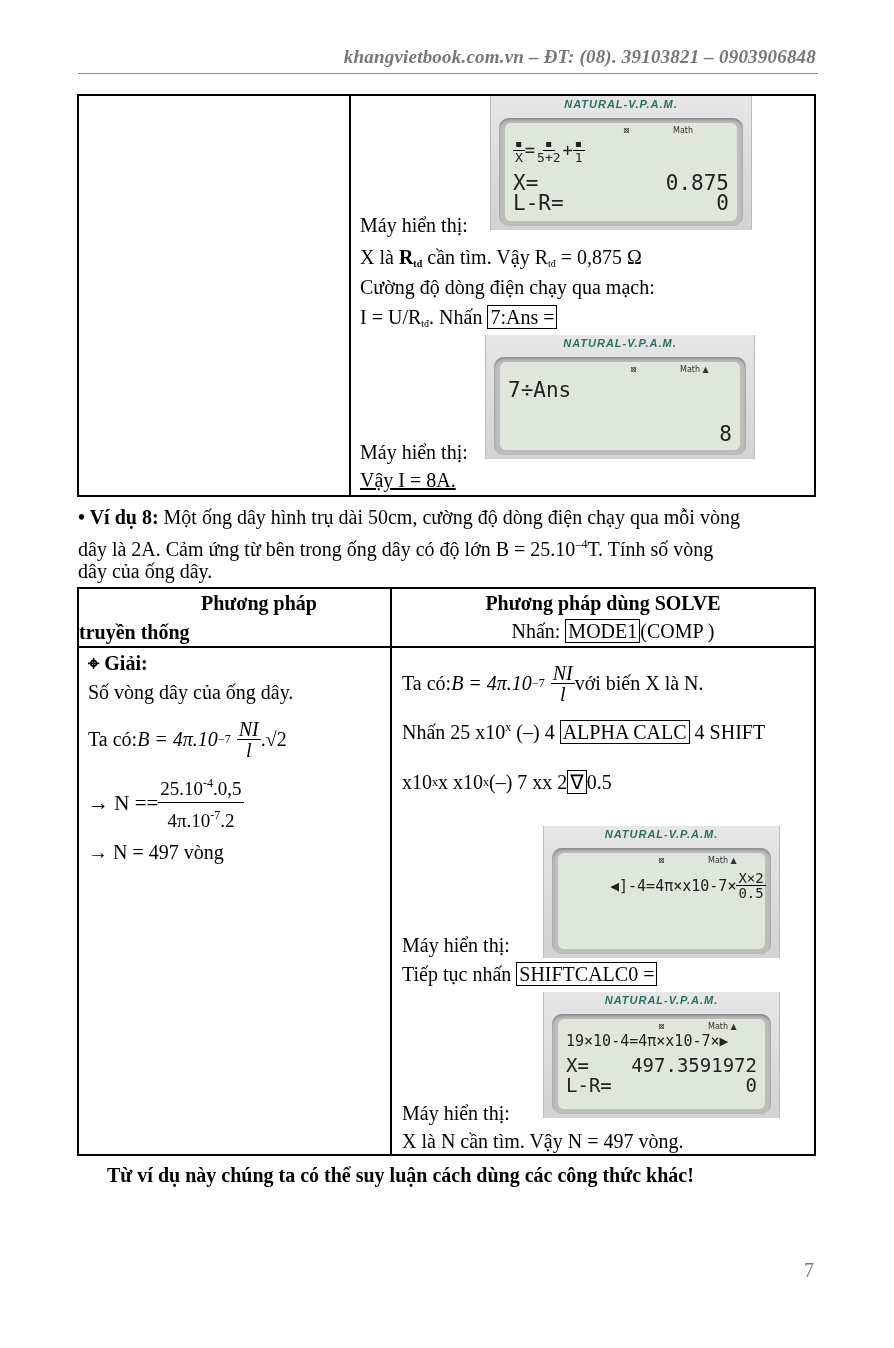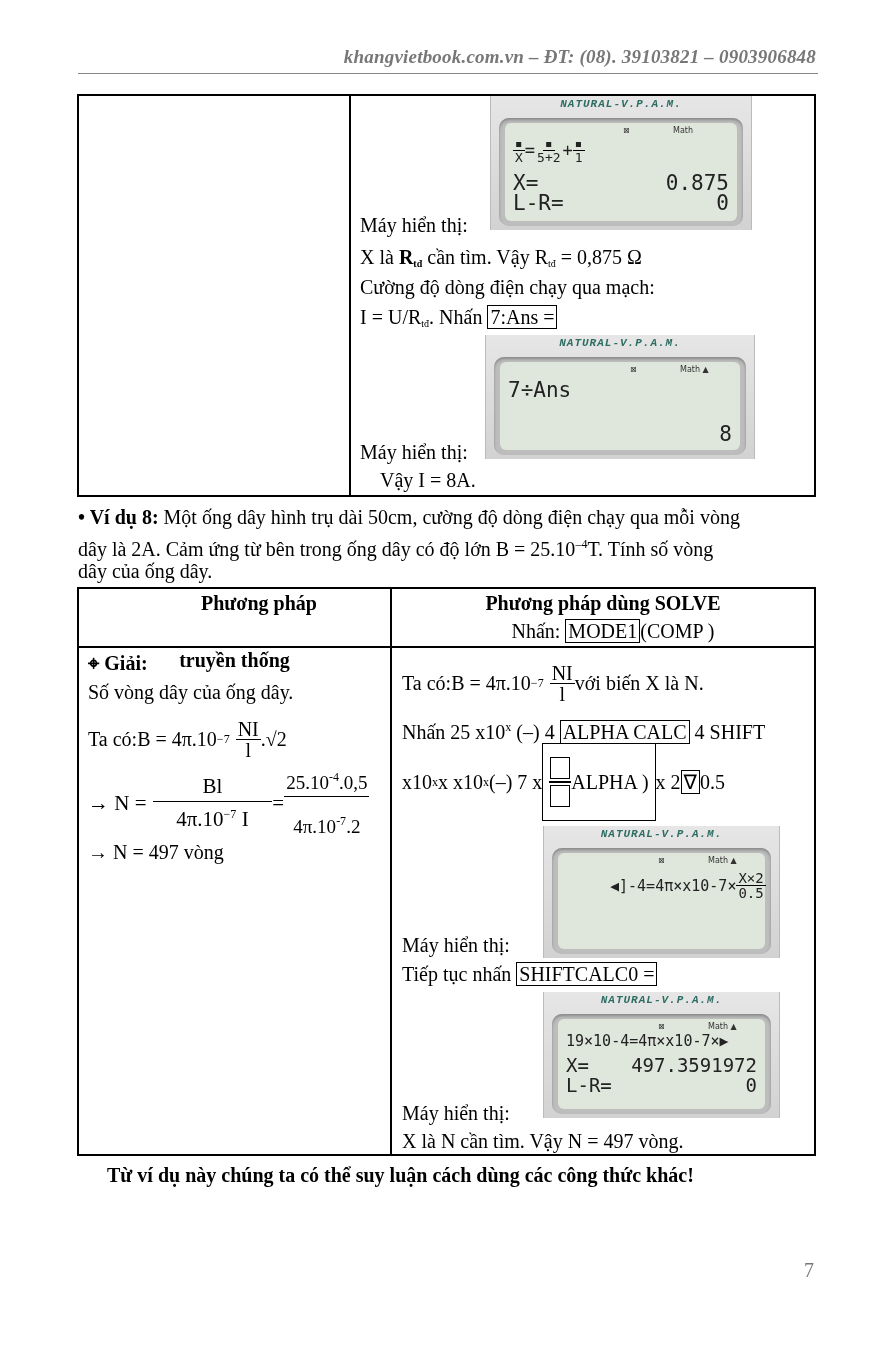--- a/index.html
+++ b/index.html
@@ -13,25 +13,25 @@
   }
   .header-rule { position: absolute; left: 78px; top: 73px; width: 740px; height: 1px; background: #888; }
   .line { position: absolute; height: 2px; background: #000; }
   .vline { position: absolute; width: 2px; background: #000; }
 
   .txt { position: absolute; font-size: 20px; line-height: 24px; white-space: nowrap; }
   .boxed { border: 1.5px solid #000; padding: 0 2px; display: inline-block; line-height: 22px; }
   .sub { font-size: 10px; vertical-align: -3px; }
   .sup { font-size: 12px; vertical-align: 8px; }
   .bold { font-weight: bold; }
-  .ital { }
+  .ital { font-style: italic; }
 
   
   .calc { position: absolute; background: linear-gradient(#e6e6e6,#d2d2d2); border-left: 1px solid #bbb; border-right: 1px solid #bbb; }
-  .calc-brand { position: absolute; top: 2px; left: 0; right: 0; text-align: center; font-family: Liberation Mono, monospace; font-style: italic; font-weight: bold; font-size: 11px; color: #2e6e62; letter-spacing: 1px; }
+  .calc-brand { position: absolute; top: 2px; left: 0; right: 0; text-align: center; font-family: Liberation Sans, sans-serif; font-style: italic; font-weight: bold; font-size: 11px; color: #2e6e62; letter-spacing: 1px; }
   .calc-bezel { position: absolute; left: 8px; right: 8px; top: 22px; bottom: 4px; border-radius: 10px; background: #bdbdbd; box-shadow: inset 0 2px 3px #888; }
   .calc-lcd { position: absolute; left: 6px; right: 6px; top: 5px; bottom: 5px; background: #dfe6dc; border-radius: 6px; font-family: "DejaVu Sans Mono", monospace; color: #222; }
   .lcd-ind { position: absolute; top: 3px; font-size: 8px; font-family: "DejaVu Sans", sans-serif; color: #333; }
   .lcd-row { position: absolute; left: 8px; right: 8px; font-size: 21px; line-height: 20px; white-space: nowrap; }
   .lcd-right { text-align: right; }
 
   .frac { display: inline-flex; flex-direction: column; align-items: center; vertical-align: middle; line-height: 1; }
   .frac .num { border-bottom: 1px solid #000; padding: 0 2px; }
   .frac .den { padding: 0 2px; }
   .keybox { display: inline-block; width: 20px; height: 22px; border: 1.5px solid #000; }
@@ -97,41 +97,41 @@
   <div class="calc-bezel">
     <div class="calc-lcd">
       <span class="lcd-ind" style="left:130px;">⊠</span>
       <span class="lcd-ind" style="left:180px;">Math ▲</span>
       <div class="lcd-row" style="top:18px;">7÷Ans</div>
       <div class="lcd-row lcd-right" style="top:62px;">8</div>
     </div>
   </div>
 </div>
 
-<div class="txt" style="left:380px;top:468px;">Vậy I = 8A.</div>
+<div class="txt" style="left:360px;top:468px;text-decoration:underline;">Vậy I = 8A.</div>
 
 <div class="txt" style="left:78px;top:505px;">
   <span class="bold">• Ví dụ 8:</span><span> Một ống dây hình trụ dài 50cm, cường độ dòng điện chạy qua mỗi vòng</span>
 </div>
 <div class="txt" style="left:78px;top:532px;">
   <span>dây là 2A. Cảm ứng từ bên trong ống dây có độ lớn B = 25.10</span><span class="sup">–4</span><span>T.  Tính số vòng</span>
 </div>
 <div class="txt" style="left:78px;top:559px;">dây của ống dây.</div>
 
 <div>
   <div class="line" style="left:77px;top:587px;width:739px;"></div>
   <div class="line" style="left:77px;top:646px;width:739px;"></div>
   <div class="line" style="left:77px;top:1154px;width:739px;"></div>
   <div class="vline" style="left:77px;top:587px;height:569px;"></div>
   <div class="vline" style="left:390px;top:587px;height:569px;"></div>
   <div class="vline" style="left:814px;top:587px;height:569px;"></div>
 </div>
 
 <div class="txt bold" style="left:79px;top:591px;width:360px;text-align:center;">Phương pháp</div>
-<div class="txt bold" style="left:79px;top:648px;width:311px;text-align:center;">truyền thống</div>
+<div class="txt bold" style="left:79px;top:620px;width:311px;">truyền thống</div>
 <div class="txt bold" style="left:392px;top:591px;width:422px;text-align:center;">Phương pháp dùng SOLVE</div>
 <div class="txt" style="left:392px;top:619px;width:442px;text-align:center;">
   <span>Nhấn:  </span><span class="boxed">MODE1</span><span>(COMP )</span>
 </div>
 
 <div class="txt bold" style="left:88px;top:651px;">
   <span>⌖</span> <span>Giải:</span>
 </div>
 <div class="txt" style="left:88px;top:680px;">Số vòng dây của ống dây.</div>
 <div class="txt" style="left:88px;top:714px;height:50px;display:flex;align-items:center;">
@@ -139,28 +139,24 @@
   <span class="ital">B = 4π.10</span>
     <span class="sup">−7</span>
   <span class="frac ital" style="margin-left:6px;">
       <span class="num">NI</span>
       <span class="den">l</span>
     </span>
   <span>.√2</span>
 </div>
 <div class="txt" style="left:88px;top:772px;height:62px;display:flex;align-items:center;font-size:21px;">
   <span>→ N = </span>
-  <span class="frac" style="margin-left:6px;">
-      <span class="num ital" style="padding:0 50px 4px;">Bl</span>
-      <span class="den" style="padding-top:6px;"><span class="ital">4π.10</span><span class="sup">−7</span><span class="ital"> I</span></span>
-    </span>
   <span> = </span>
   <span class="frac" style="font-size:19px;">
       <span class="num" style="padding-bottom:4px;"><span>25.10</span><span class="sup">-4</span><span>.0,5</span></span>
-      <span class="den" style="padding-top:18px;"><span>4π.10</span><span class="sup">-7</span><span>.2</span></span>
+      <span class="den" style="padding-top:6px;"><span>4π.10</span><span class="sup">-7</span><span>.2</span></span>
     </span>
 </div>
 <div class="txt" style="left:88px;top:840px;">→ N = 497 vòng</div>
 
 <div class="txt" style="left:402px;top:658px;height:50px;display:flex;align-items:center;">
   <span>Ta có: </span>
   <span class="ital">B = 4π.10</span>
     <span class="sup">−7</span>
   <span class="frac ital" style="margin-left:6px;">
       <span class="num">NI</span>
@@ -170,28 +166,20 @@
 </div>
 <div class="txt" style="left:402px;top:715px;">
   <span>Nhấn 25 x10</span><span class="sup">x</span><span> (–) 4 </span><span class="boxed">ALPHA CALC</span><span> 4 SHIFT</span>
 </div>
 <div class="txt" style="left:402px;top:742px;height:80px;display:flex;align-items:center;">
   <span>x10</span>
     <span class="sup">x</span>
     <span>  x x10</span>
     <span class="sup">x</span>
     <span> (–) 7 x </span>
-  <span style="border:1.5px solid #000;display:inline-flex;align-items:center;padding:3px 6px;height:78px;">
-    <span style="display:inline-flex;flex-direction:column;align-items:center;">
-      <span class="keybox"></span>
-        <span style="width:22px;height:2px;background:#000;margin:2px 0;"></span>
-        <span class="keybox"></span>
-    </span>
-    <span> ALPHA )</span>
-  </span>
   <span> x 2</span>
     <span class="boxed">∇</span>
     <span>  0.5</span>
 </div>
 
 <div class="txt" style="left:402px;top:933px;">Máy hiển thị:</div>
 
 <div class="calc" style="left:543px;top:826px;width:237px;height:132px;">
   <div class="calc-brand">NATURAL-V.P.A.M.</div>
   <div class="calc-bezel">

